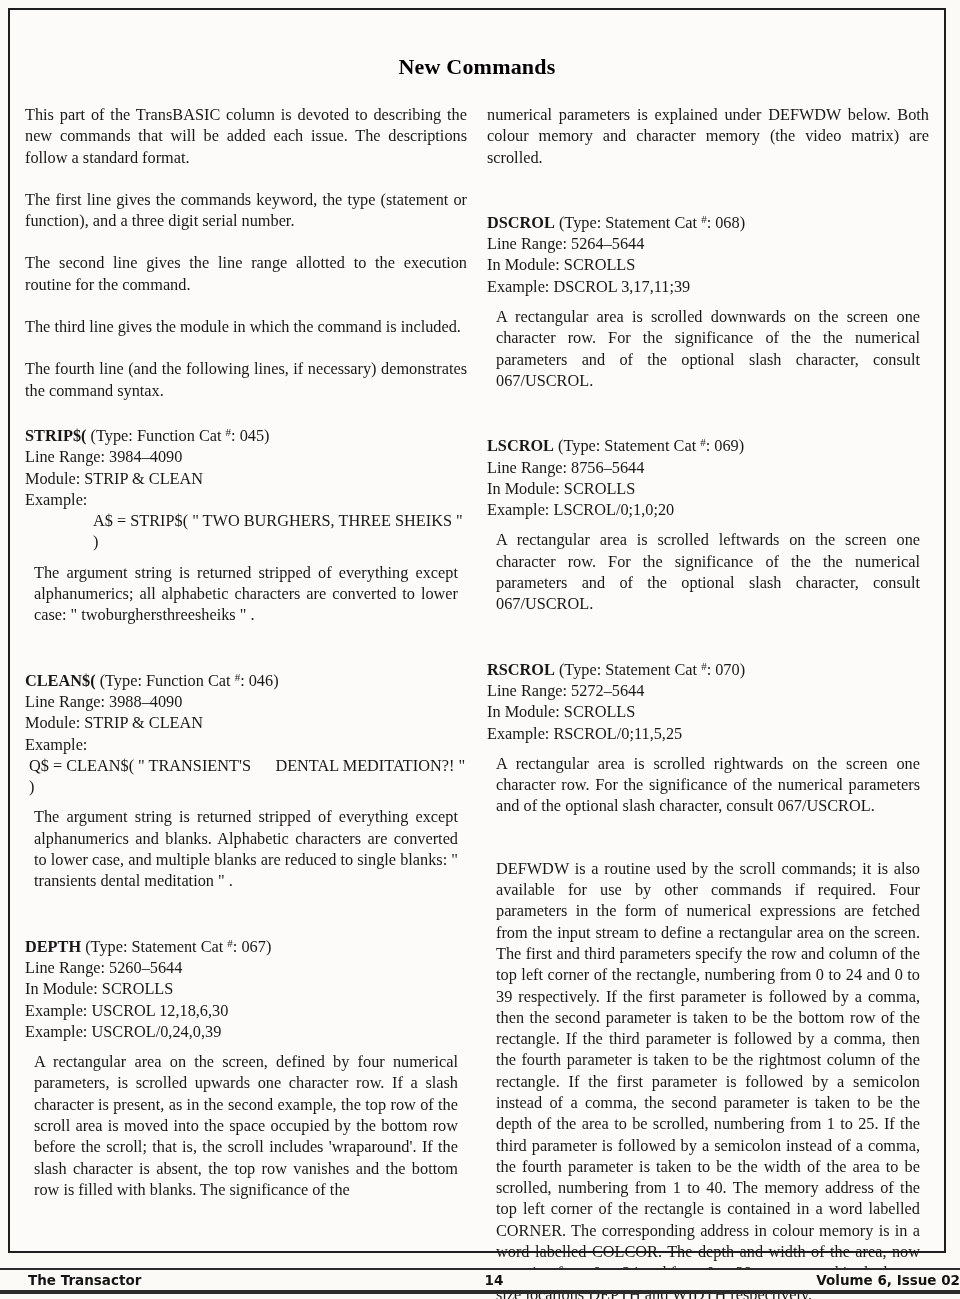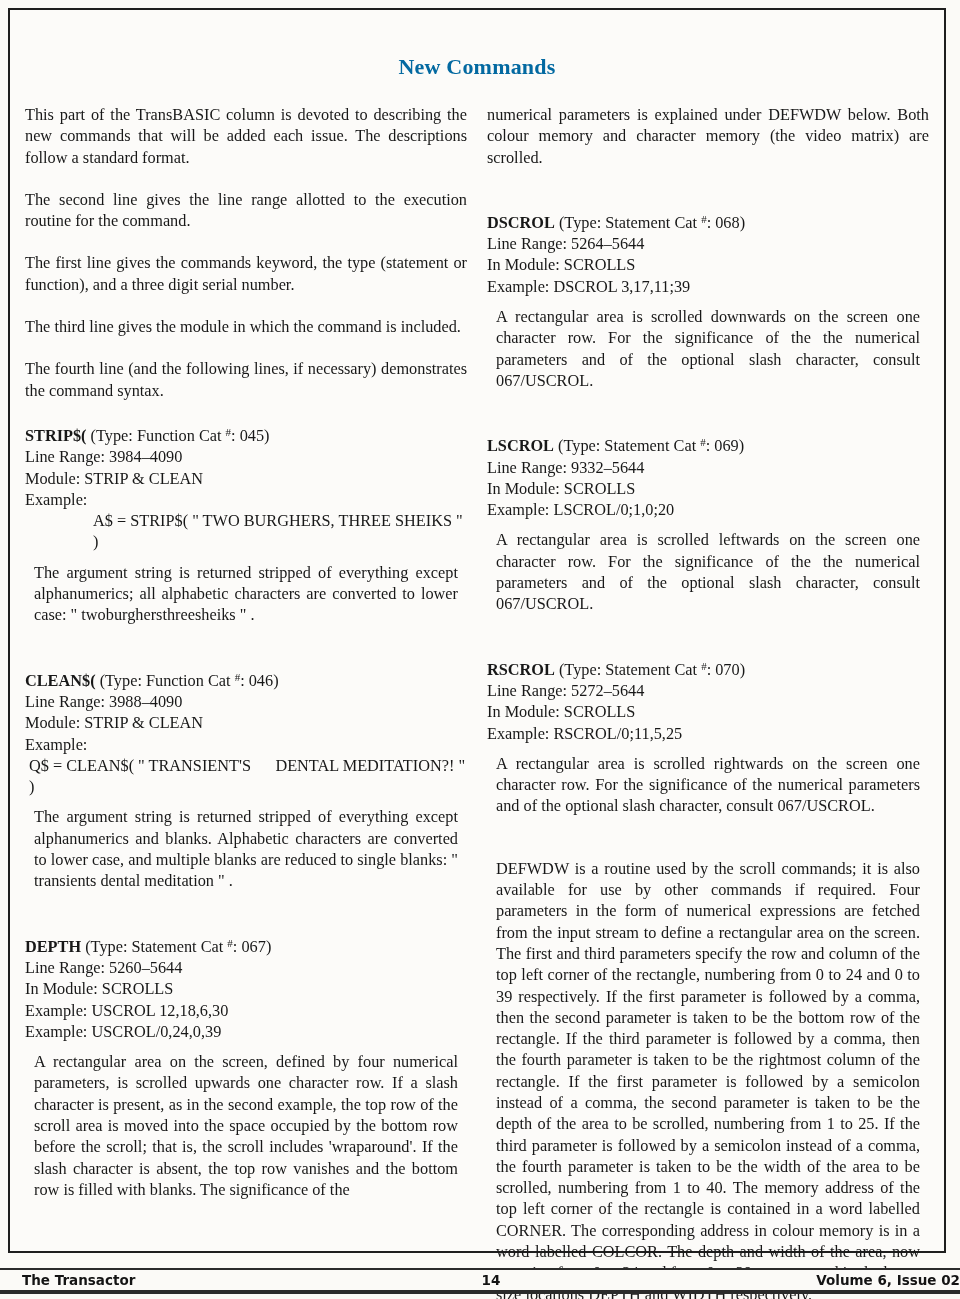--- a/index.html
+++ b/index.html
@@ -16,21 +16,21 @@
     background: #fcfbf9;
     box-sizing: border-box;
     padding-top: 44px;
   }
   .title {
     margin: 0 0 24px 0;
     text-align: center;
     font-family: "Liberation Serif", serif;
     font-weight: bold;
     font-size: 22px;
-    color: #0369a1;
+    color: #000000;
     letter-spacing: 0.2px;
   }
   .columns {
     display: flex;
     gap: 20px;
     padding: 0 15px;
   }
   .col {
     flex: 1 1 0;
     min-width: 0;
@@ -64,36 +64,36 @@
     border-top: 2px solid #2b2b2b;
     border-bottom: 4px solid #2b2b2b;
     background: #fbfaf7;
     display: flex;
     align-items: center;
     font-family: "DejaVu Sans", sans-serif;
     font-weight: bold;
     font-size: 13.5px;
     color: #141414;
   }
-  .footer .f-left  { flex: 1; text-align: left;  padding-left: 22px; }
+  .footer .f-left  { flex: 1; text-align: left;  padding-left: 28px; }
   .footer .f-mid   { flex: 0 0 auto; text-align: center; }
   .footer .f-right { flex: 1; text-align: right; }
 </style>
 </head>
 <body>
 
 <div class="frame">
   <h1 class="title">New Commands</h1>
 
   <div class="columns">
 
     <div class="col">
       <p class="para-sm">This part of the TransBASIC column is devoted to describing the new commands that will be added each issue. The descriptions follow a standard format.</p>
+      <p class="para-sm">The first line gives the commands keyword, the type (statement or function), and a three digit serial number.</p>
       <p class="para-sm">The second line gives the line range allotted to the execution routine for the command.</p>
-      <p class="para-sm">The first line gives the commands keyword, the type (statement or function), and a three digit serial number.</p>
       <p class="para-sm">The third line gives the module in which the command is included.</p>
       <p class="para-sm">The fourth line (and the following lines, if necessary) demonstrates the command syntax.</p>
 
       <section class="cmd">
         <div class="cmd-head meta-line"><b>STRIP$(</b> <span>(Type: Function Cat </span><span class="hash">#</span><span>: 045)</span></div>
         <div class="meta-line">Line Range: 3984–4090</div>
         <div class="meta-line">Module: STRIP &amp; CLEAN</div>
         <div class="meta-line">Example:</div>
         <div class="example-line indent-wide">A$ = STRIP$( " TWO BURGHERS, THREE SHEIKS " )</div>
         <p class="desc">The argument string is returned stripped of everything except alphanumerics; all alphabetic characters are converted to lower case: " twoburghersthreesheiks " .</p>
@@ -124,21 +124,21 @@
       <section class="cmd">
         <div class="cmd-head meta-line"><b>DSCROL</b><span> (Type: Statement Cat </span><span class="hash">#</span><span>: 068)</span></div>
         <div class="meta-line">Line Range: 5264–5644</div>
         <div class="meta-line">In Module: SCROLLS</div>
         <div class="meta-line">Example: DSCROL 3,17,11;39</div>
         <p class="desc">A rectangular area is scrolled downwards on the screen one character row. For the significance of the the numerical parameters and of the optional slash character, consult 067/USCROL.</p>
       </section>
 
       <section class="cmd">
         <div class="cmd-head meta-line"><b>LSCROL</b><span> (Type: Statement Cat </span><span class="hash">#</span><span>: 069)</span></div>
-        <div class="meta-line">Line Range: 9332–5644</div>
+        <div class="meta-line">Line Range: 8756–5644</div>
         <div class="meta-line">In Module: SCROLLS</div>
         <div class="meta-line">Example: LSCROL/0;1,0;20</div>
         <p class="desc">A rectangular area is scrolled leftwards on the screen one character row. For the significance of the the numerical parameters and of the optional slash character, consult 067/USCROL.</p>
       </section>
 
       <section class="cmd">
         <div class="cmd-head meta-line"><b>RSCROL</b><span> (Type: Statement Cat </span><span class="hash">#</span><span>: 070)</span></div>
         <div class="meta-line">Line Range: 5272–5644</div>
         <div class="meta-line">In Module: SCROLLS</div>
         <div class="meta-line">Example: RSCROL/0;11,5,25</div>

